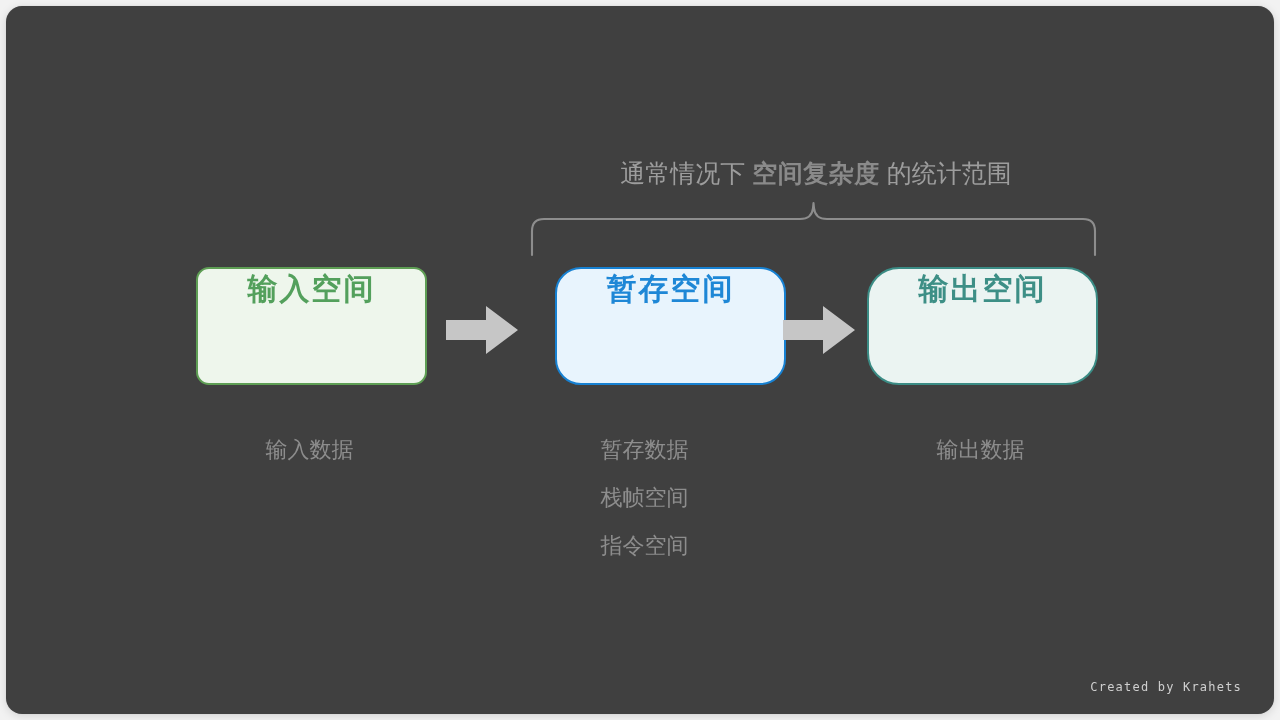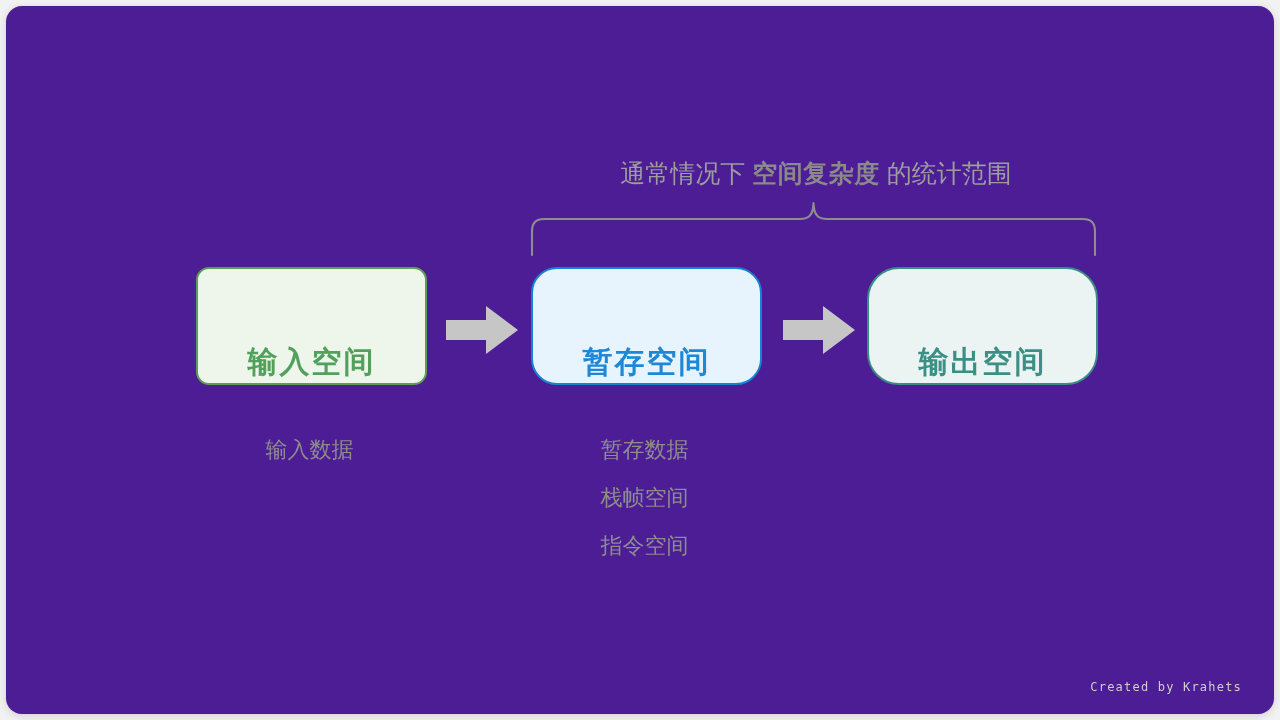--- a/index.html
+++ b/index.html
@@ -13,21 +13,21 @@
     background: #f2f2f2;
     font-family: "Liberation Sans", "DejaVu Sans", sans-serif;
     overflow: hidden;
   }
   .canvas-card {
     position: absolute;
     left: 6px;
     top: 6px;
     width: 1268px;
     height: 708px;
-    background: #4c1d95;
+    background: #404040;
     border-radius: 16px;
     box-shadow: 0 2px 10px rgba(0,0,0,0.13), 0 0 1px rgba(0,0,0,0.18);
     overflow: hidden;
   }
   .stage {
     position: absolute;
     left: 0;
     top: 0;
     width: 1268px;
     height: 708px;
@@ -69,37 +69,37 @@
   .box {
     position: absolute;
     top: 261px;
     width: 227px;
     height: 114px;
     border-radius: 13px;
     border-style: solid;
     border-width: 2px;
     box-sizing: content-box;
     display: flex;
-    align-items: flex-end;
+    align-items: flex-start;
     justify-content: center;
   }
   .box-label {
     font-size: 30px;
     font-weight: 700;
     letter-spacing: 2px;
   }
   .box-input {
     left: 190px;
     border-color: #5e9e54;
     background: #eef6ec;
   }
   .box-input .box-label { color: #53a05c; }
 
   .box-temp {
-    left: 525px;
+    left: 549px;
     border-color: #1781d2;
     background: #e8f4fd;
     border-radius: 26px;
   }
   .box-temp .box-label { color: #1e87d6; }
 
   .box-output {
     left: 861px;
     border-color: #3b8c85;
     background: #ebf4f2;
@@ -187,17 +187,20 @@
     <div class="sub-labels sub-2">
       <span class="sub-line">暂存数据</span>
       <span class="sub-line">栈帧空间</span>
       <span class="sub-line">指令空间</span>
     </div>
 
     <div class="sub-labels sub-1">
       <span class="sub-line">输入数据</span>
     </div>
 
+    <div class="sub-labels sub-3">
+      <span class="sub-line">输出数据</span>
+    </div>
 
     <div class="credit">Created by Krahets</div>
 
   </div>
 </div>
 
 </body></html>

